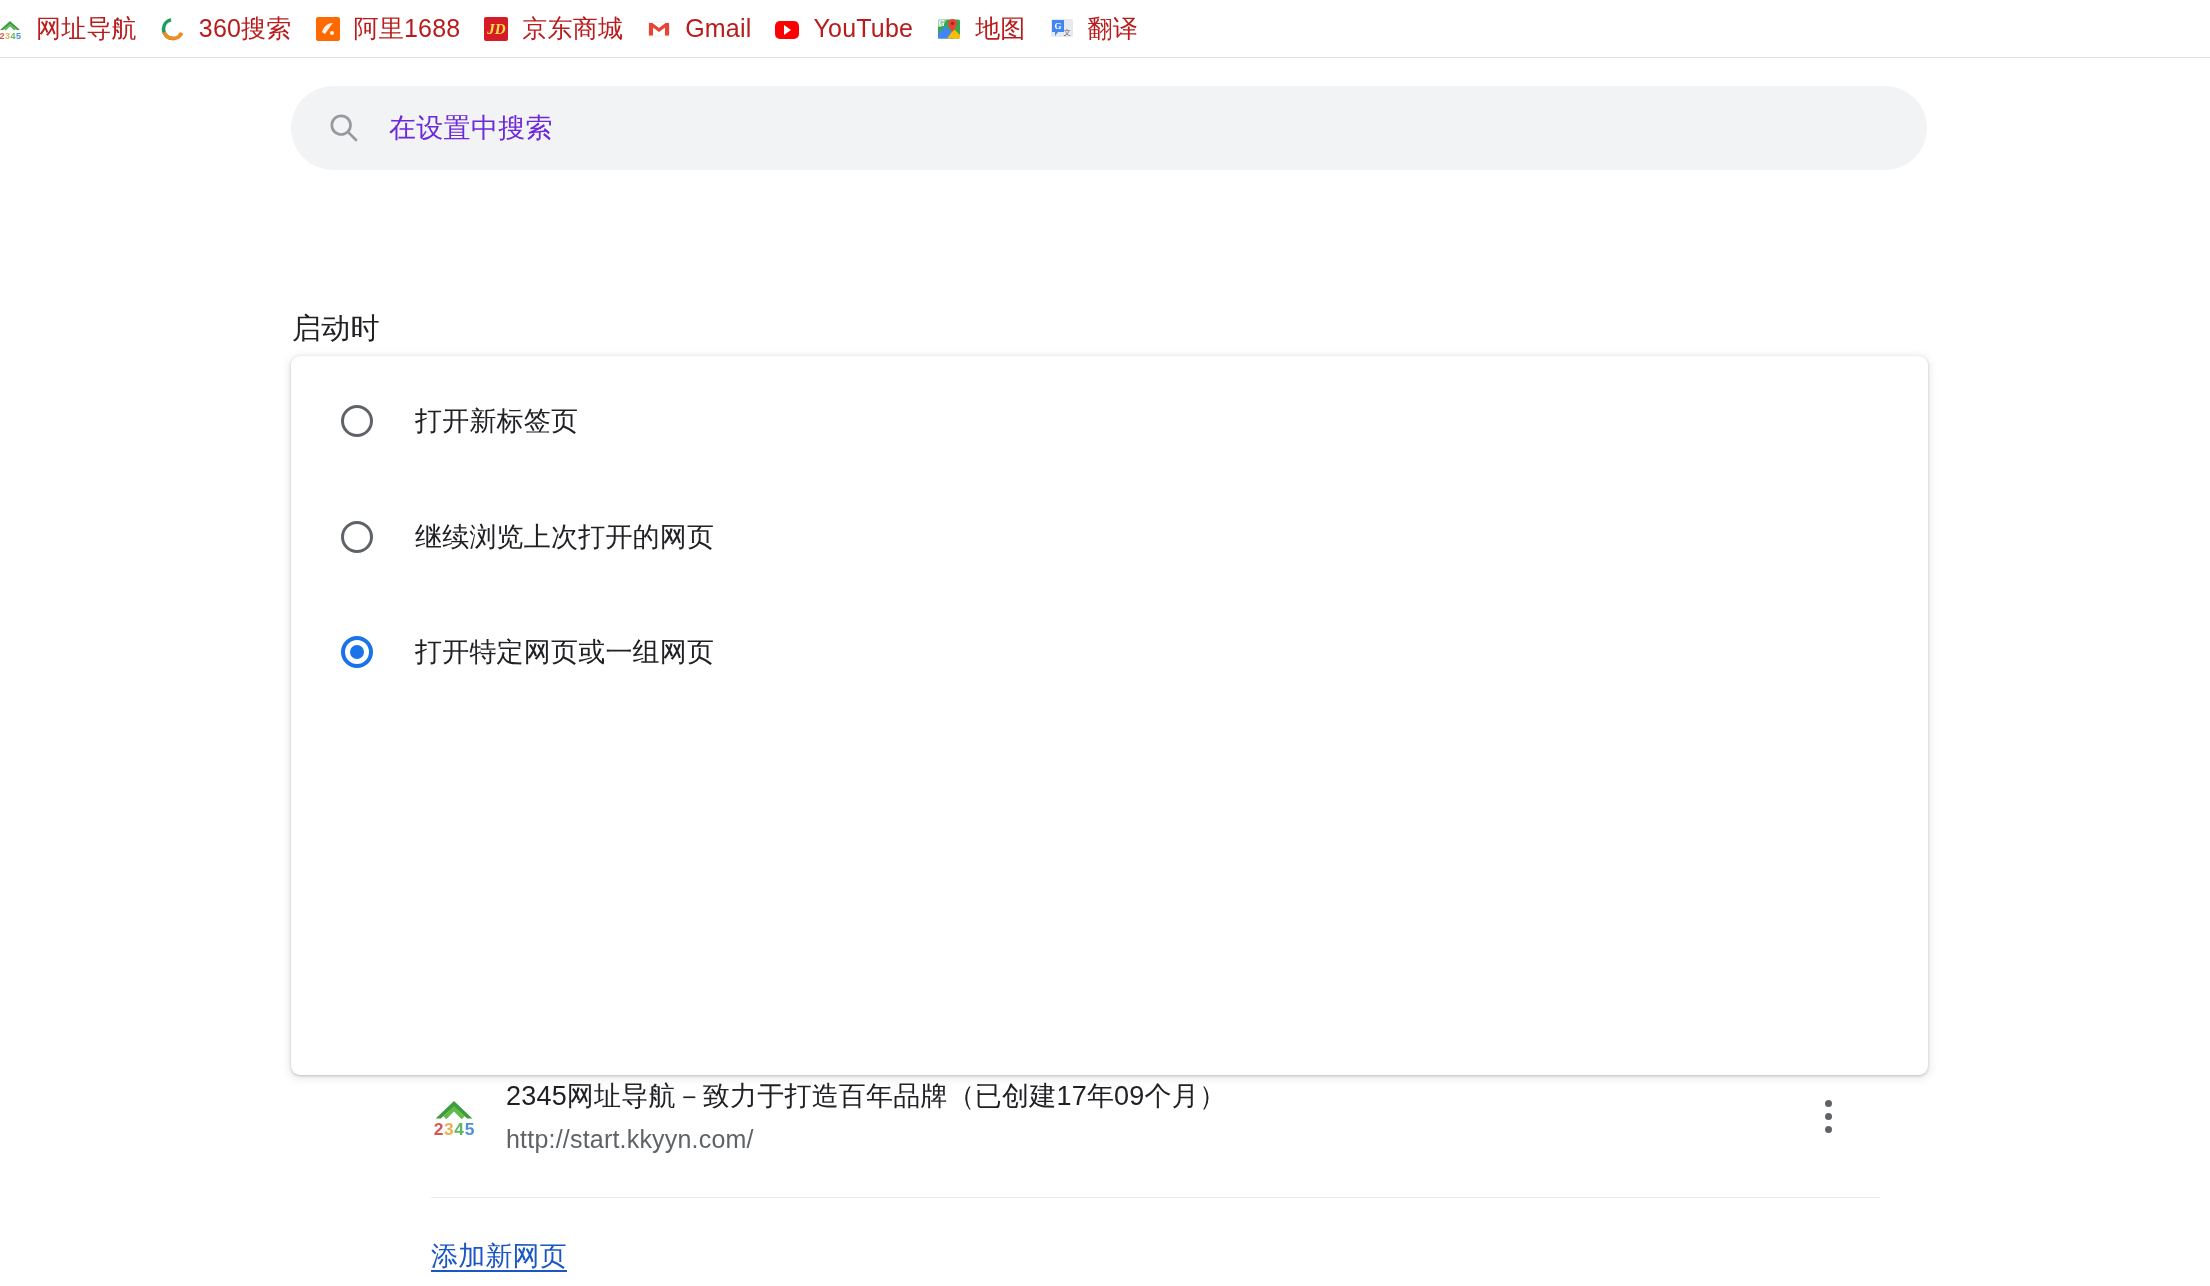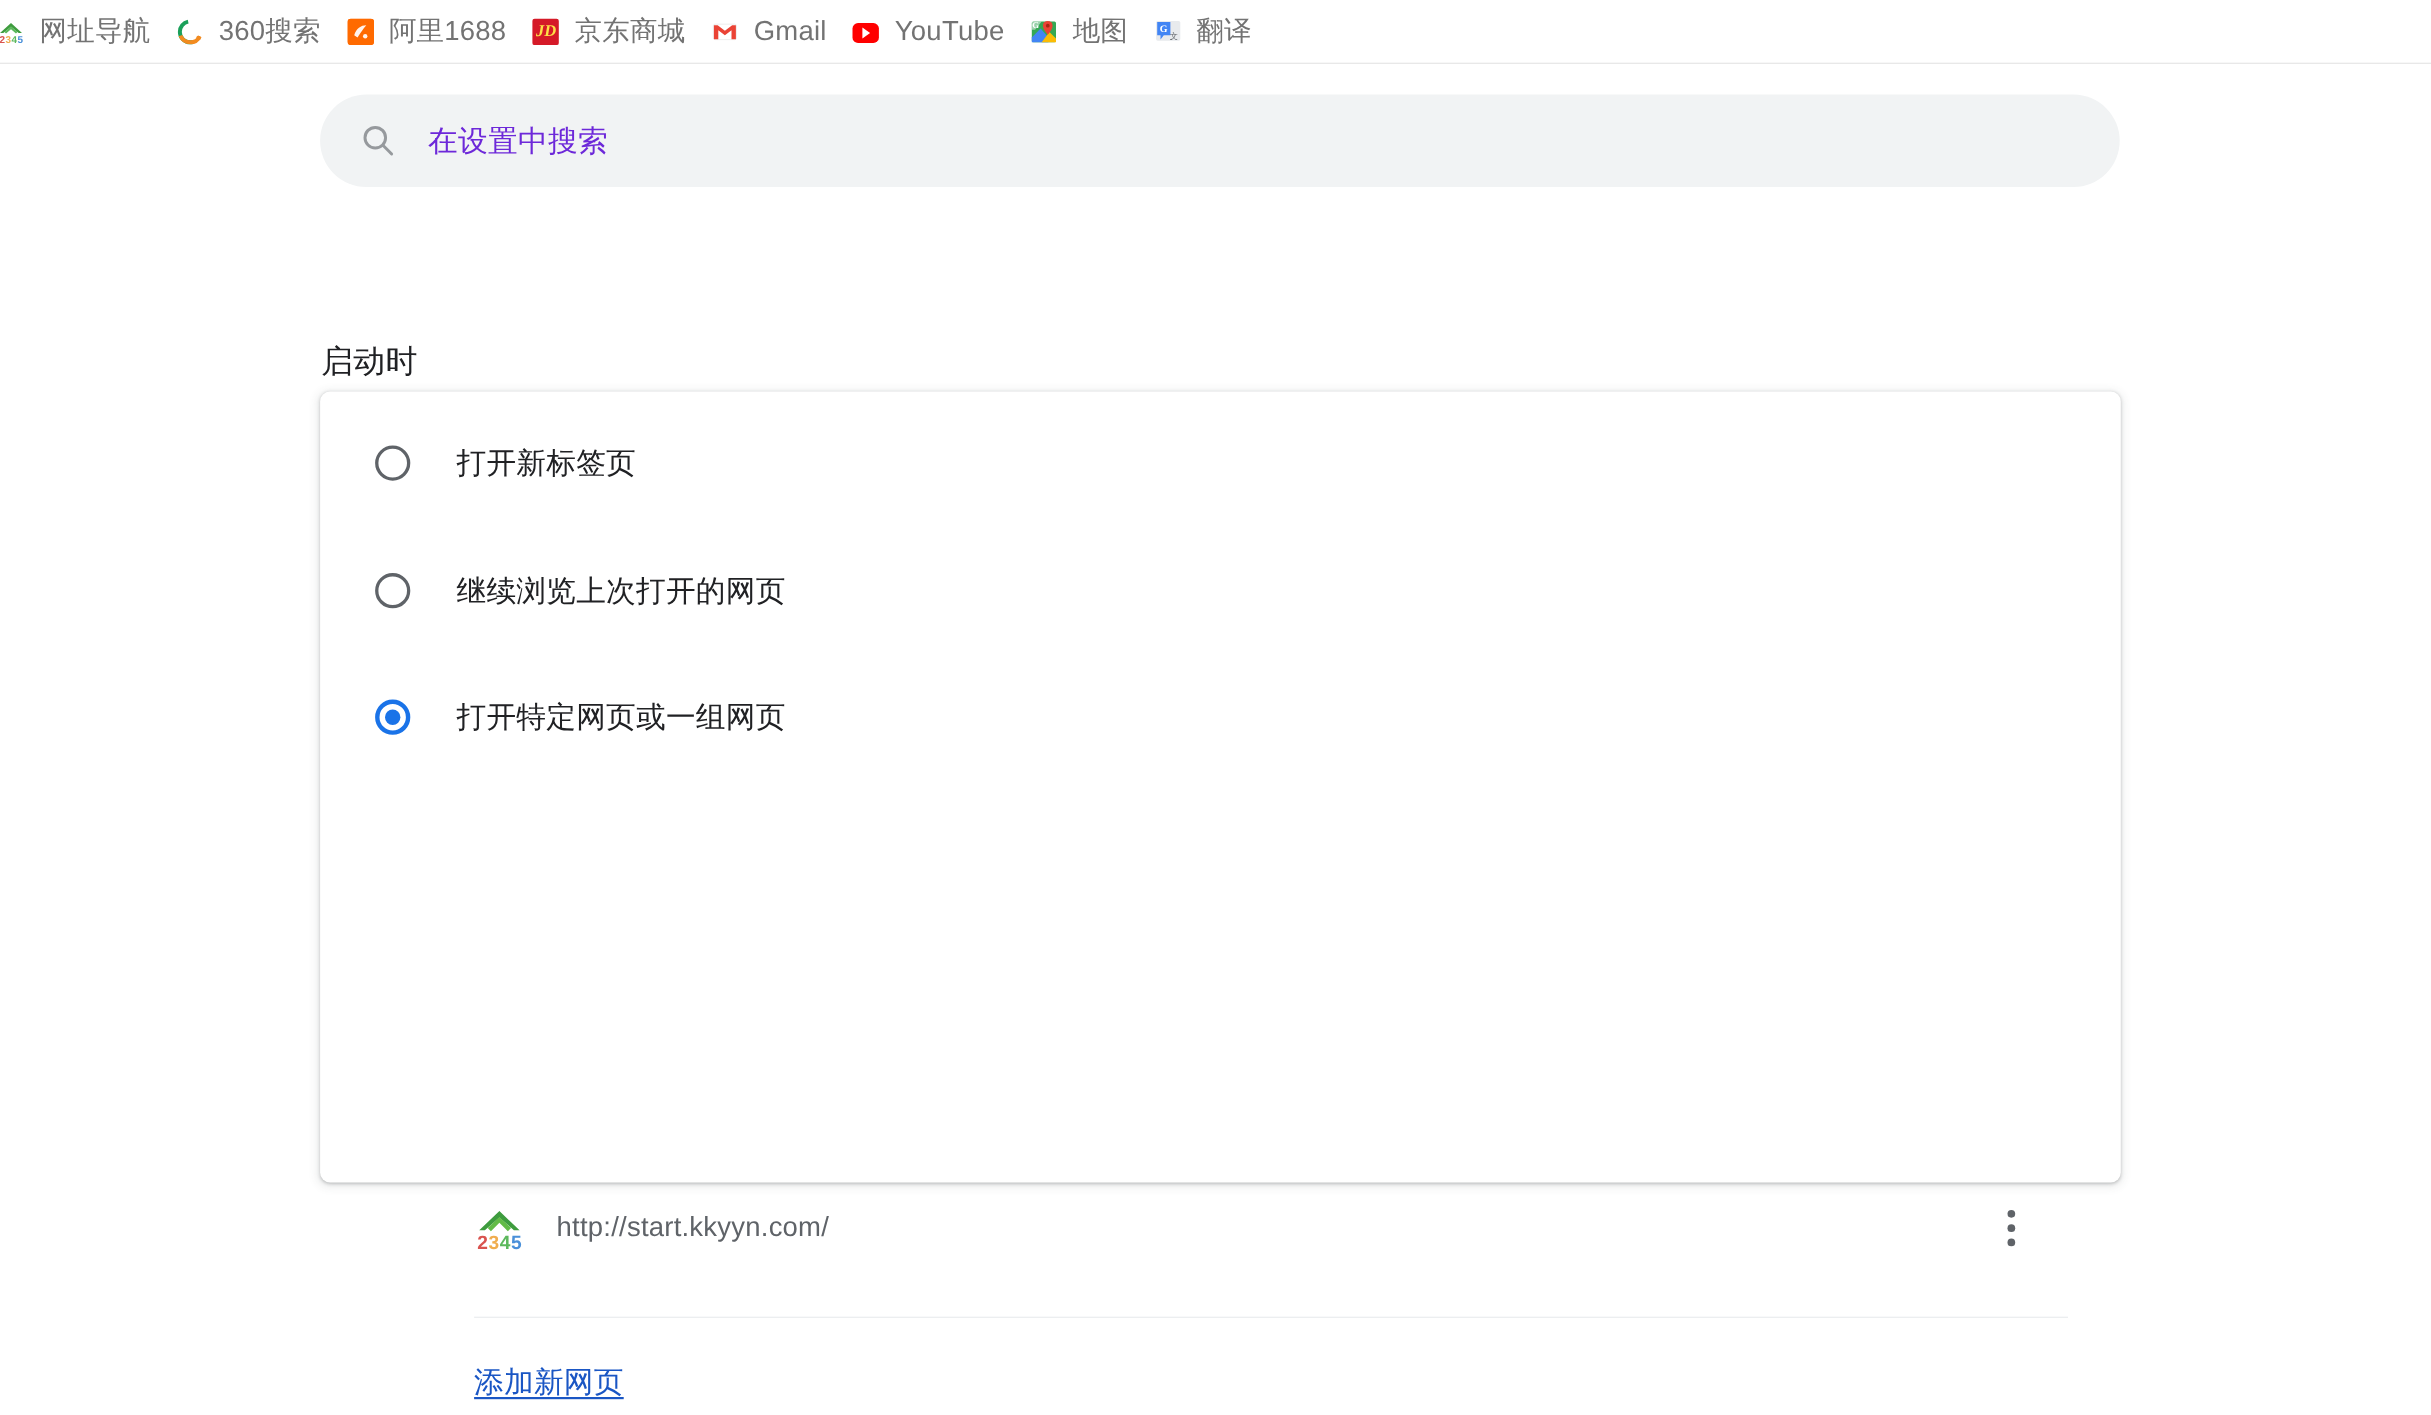--- a/index.html
+++ b/index.html
@@ -34,21 +34,21 @@
   }
   .bm-icon {
     width: 24px; height: 24px;
     flex: 0 0 24px;
     margin-right: 14px;
     position: relative;
     display: block;
   }
   .bm-label {
     font-size: 25px;
-    color: #737373;
+    color: #b91c1c;
     white-space: nowrap;
     line-height: 1;
     letter-spacing: 0.2px;
   }
   #bm-first { margin-left: -14px; }
 
   
   .ico-2345 { overflow: visible; }
 
   
@@ -383,20 +383,21 @@
       <svg width="44" height="44" viewBox="0 0 24 24">
         <path d="M2 13.3 L12 3.8 L22 13.3 L19.2 13.3 L12 7 L4.8 13.3 Z" fill="#3e9c3e"></path>
         <path d="M6.2 12.2 L12 6.7 L17.8 12.2 L16.2 13.8 L12 9.6 L7.8 13.8 Z" fill="#62bb46"></path>
         <text x="1" y="22.5" font-family="Liberation Sans, sans-serif" font-size="9.5" font-weight="bold" fill="#d9534f">2</text>
         <text x="6.6" y="22.5" font-family="Liberation Sans, sans-serif" font-size="9.5" font-weight="bold" fill="#f0ad4e">3</text>
         <text x="12.2" y="22.5" font-family="Liberation Sans, sans-serif" font-size="9.5" font-weight="bold" fill="#5cb85c">4</text>
         <text x="17.8" y="22.5" font-family="Liberation Sans, sans-serif" font-size="9.5" font-weight="bold" fill="#4a90d9">5</text>
       </svg>
     </span>
     <span id="page-text">
+      <div id="page-title">2345网址导航－致力于打造百年品牌（已创建17年09个月）</div>
       <div id="page-url">http://start.kkyyn.com/</div>
     </span>
     <span id="page-menu-button">
       <span></span>
       <span></span>
       <span></span>
     </span>
   </div>
 
   <div class="card-sep" id="sep-1"></div>

